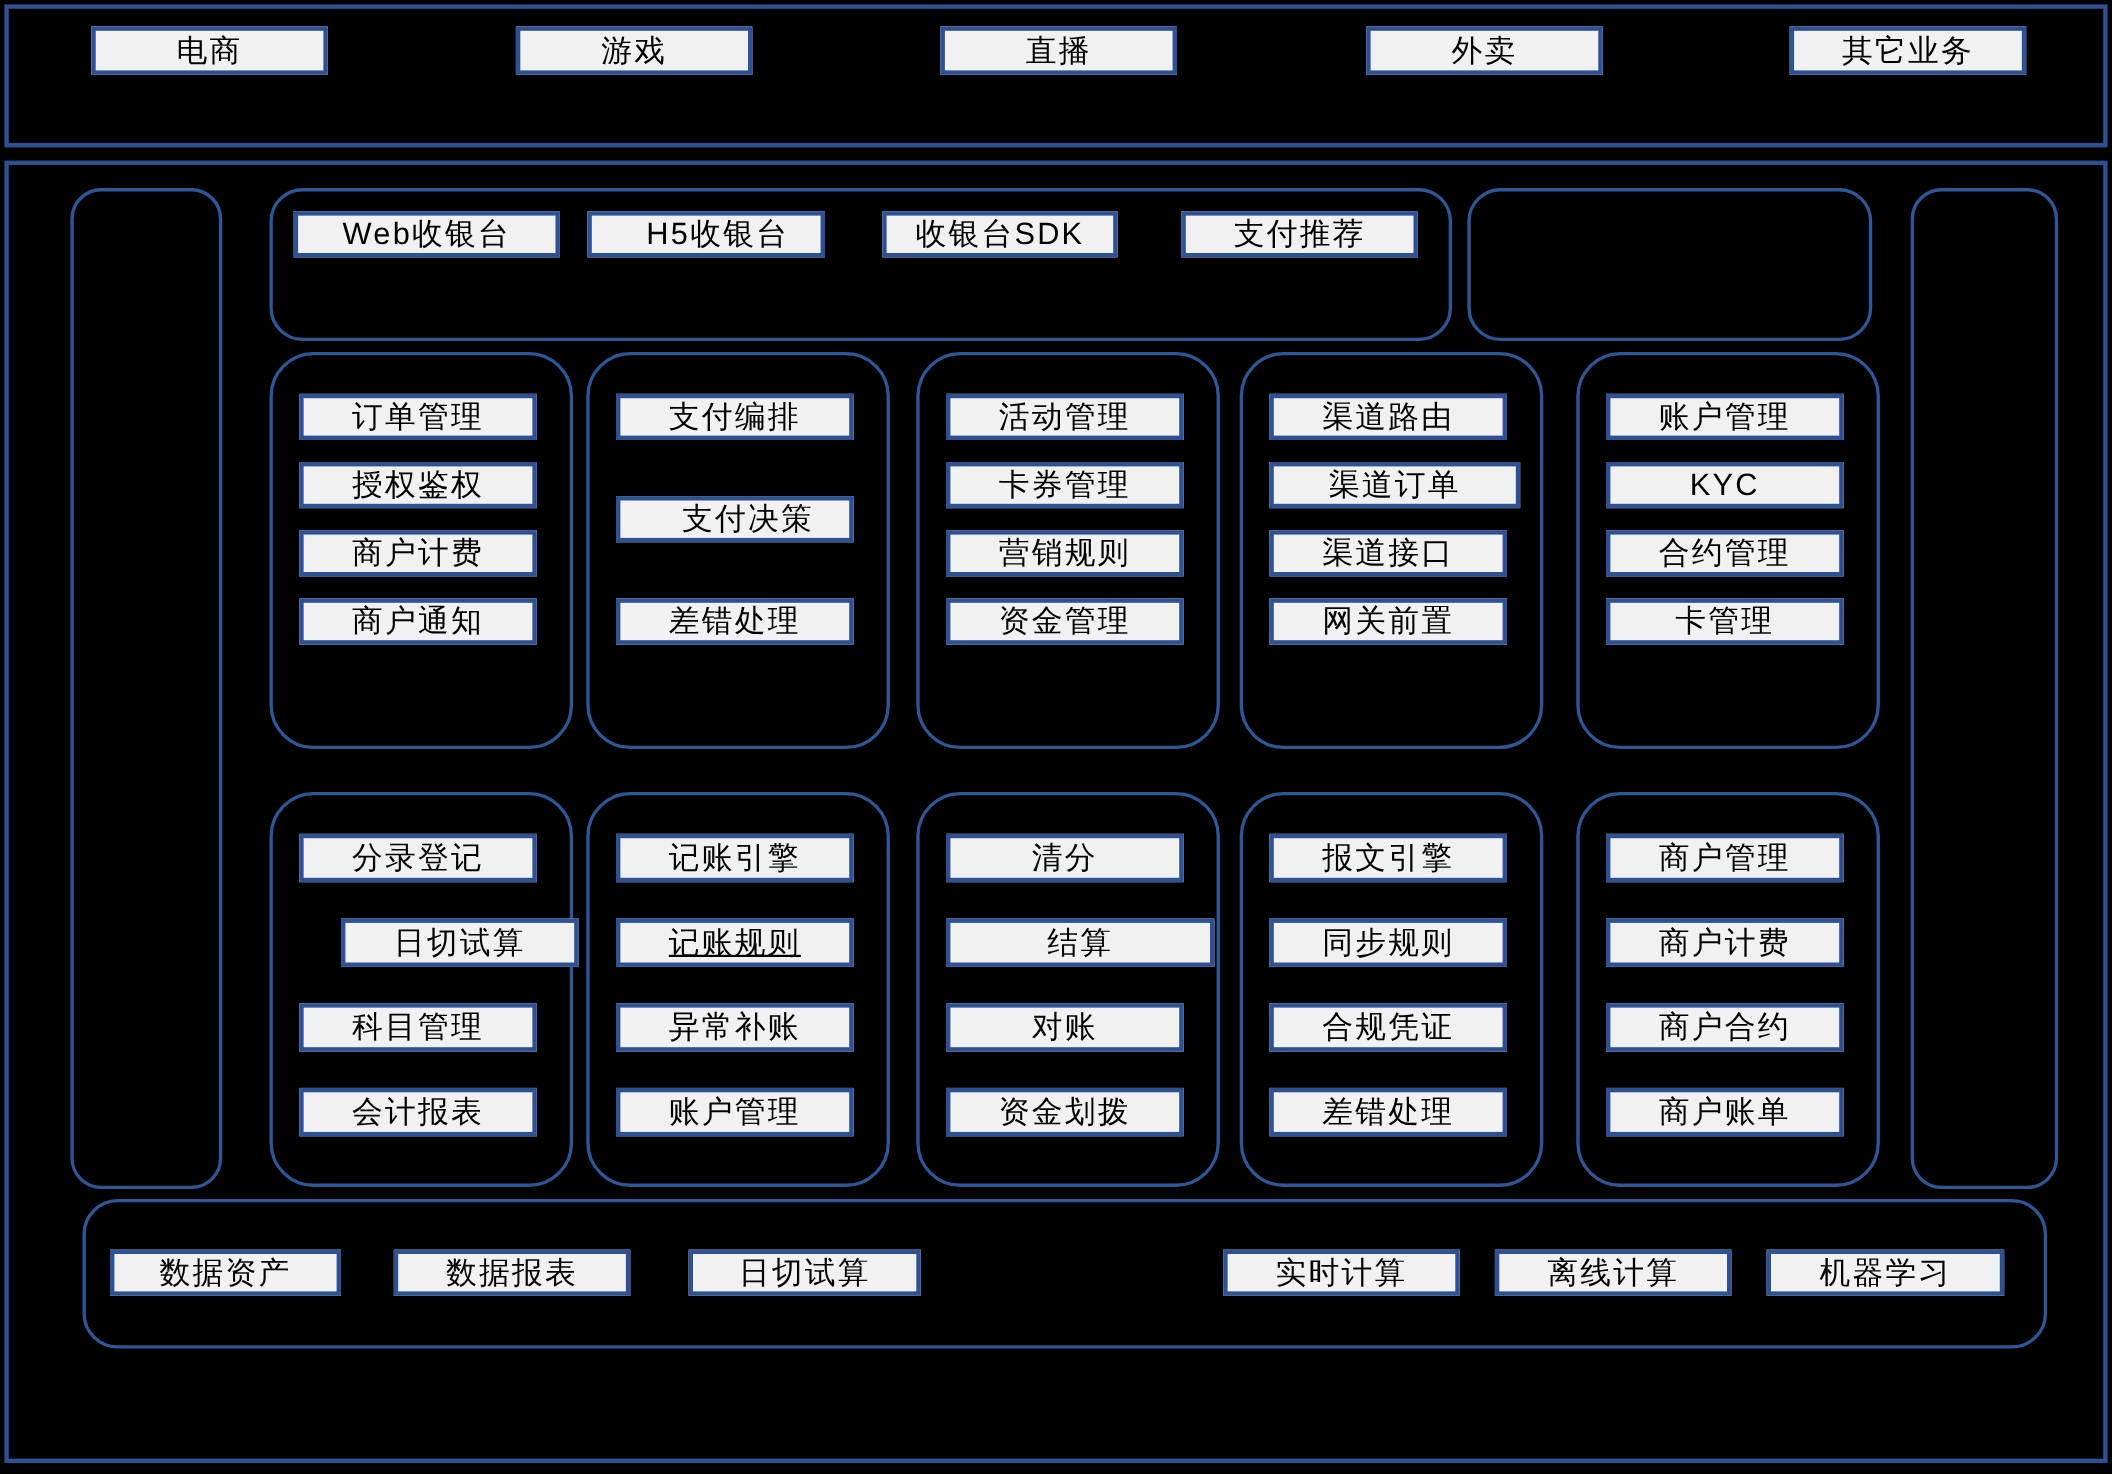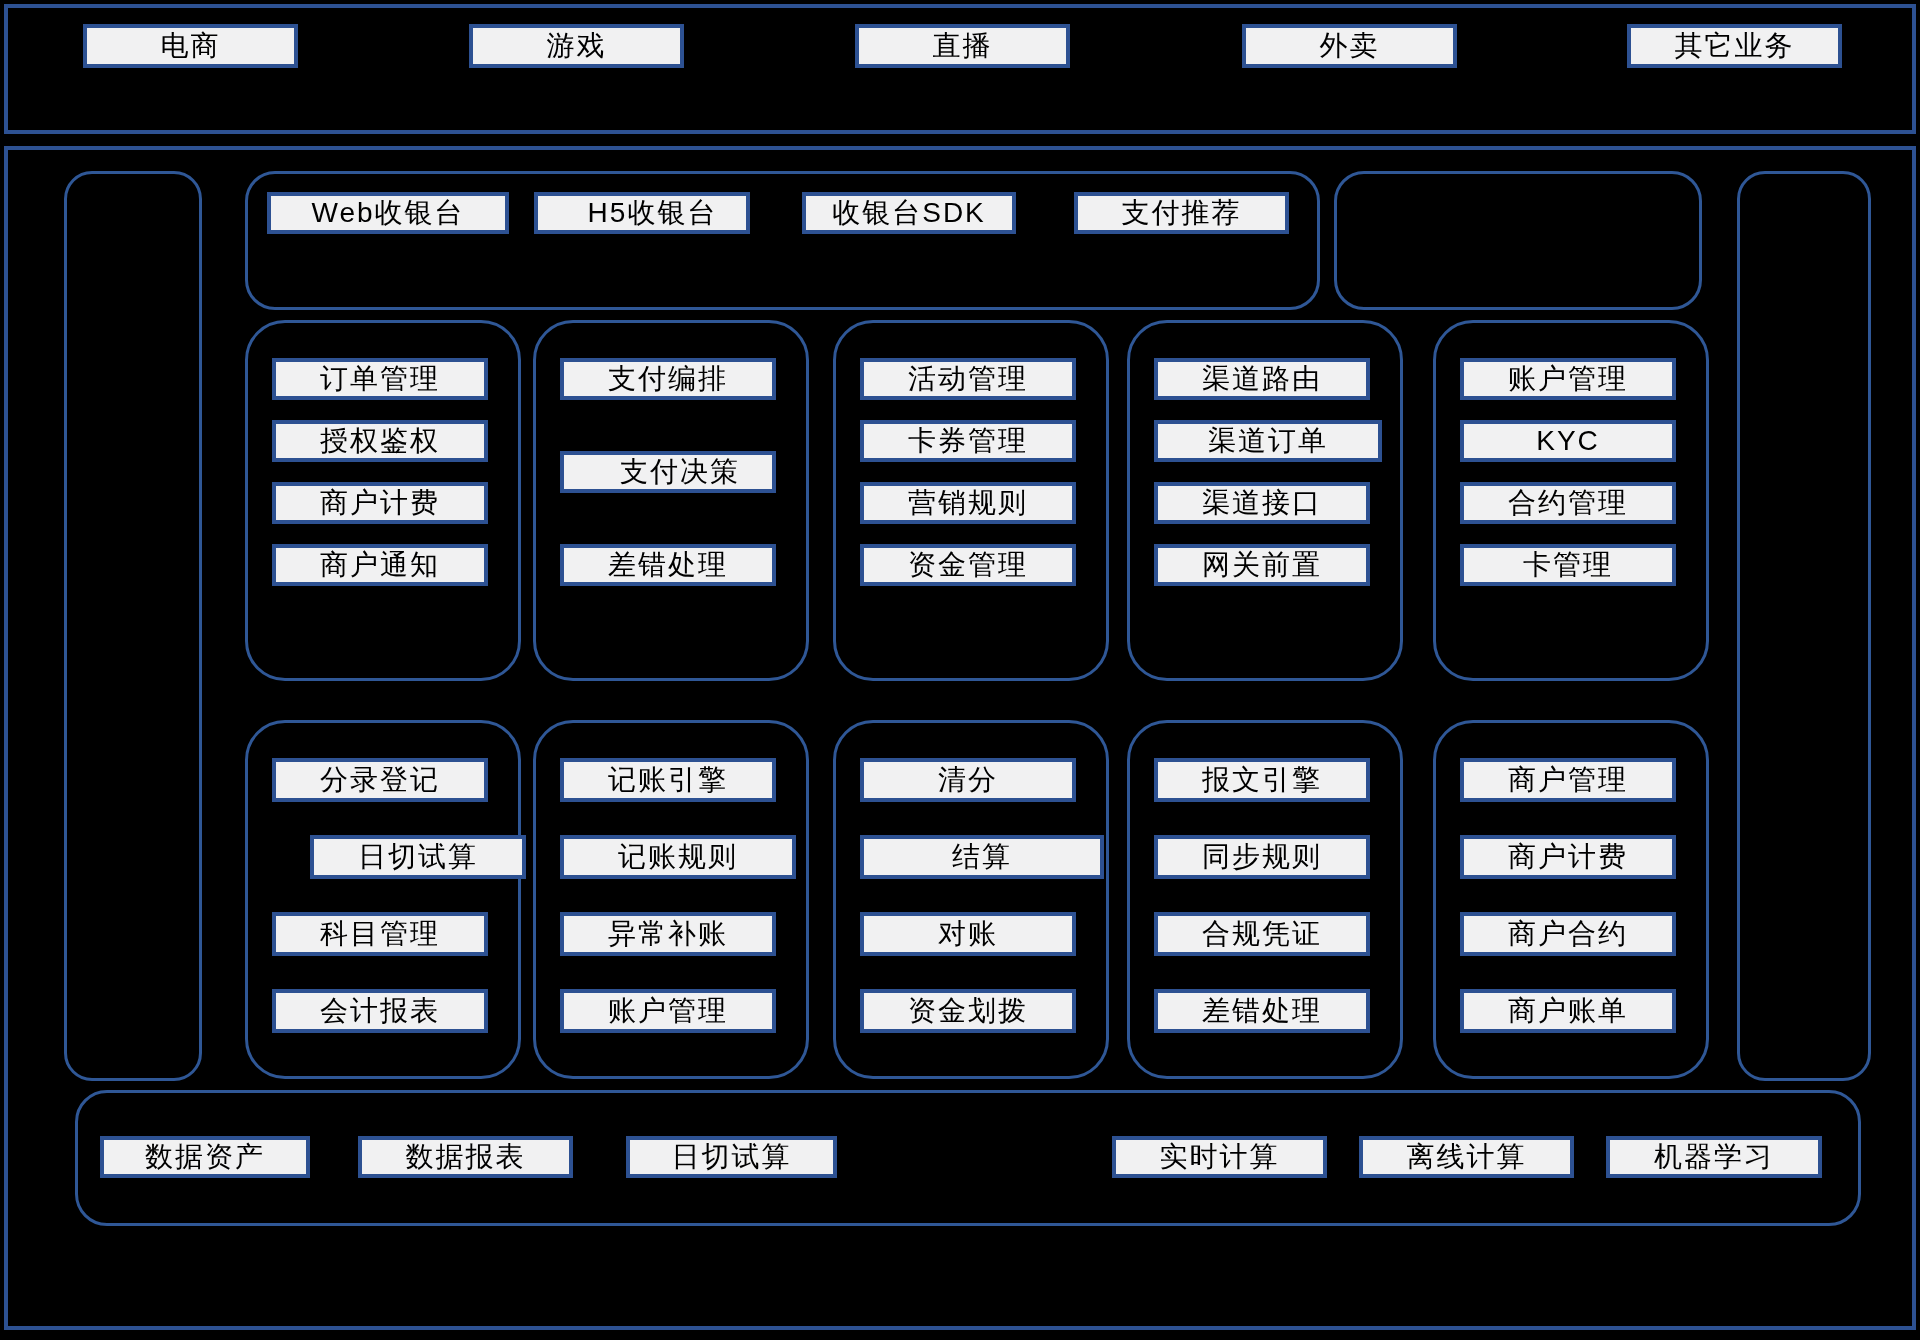--- a/index.html
+++ b/index.html
@@ -82,21 +82,21 @@
     <div class="box" style="left: 1154px; top: 544px; width: 216px; height: 42px;">网关前置</div>
     <div class="box" style="left: 1460px; top: 358px; width: 216px; height: 42px;">账户管理</div>
     <div class="box" style="left: 1460px; top: 420px; width: 216px; height: 42px;">KYC</div>
     <div class="box" style="left: 1460px; top: 482px; width: 216px; height: 42px;">合约管理</div>
     <div class="box" style="left: 1460px; top: 544px; width: 216px; height: 42px;">卡管理</div>
     <div class="box" style="left: 272px; top: 758px; width: 216px; height: 44px;">分录登记</div>
     <div class="box" style="left: 272px; top: 835px; width: 216px; height: 44px; margin-left: 38px;">日切试算</div>
     <div class="box" style="left: 272px; top: 912px; width: 216px; height: 44px;">科目管理</div>
     <div class="box" style="left: 272px; top: 989px; width: 216px; height: 44px;">会计报表</div>
     <div class="box" style="left: 560px; top: 758px; width: 216px; height: 44px;">记账引擎</div>
-    <div class="box" style="left: 560px; top: 835px; width: 236px; height: 44px;">记账规则</div>
+    <div class="box" style="left: 560px; top: 835px; width: 216px; height: 44px; text-decoration: underline;">记账规则</div>
     <div class="box" style="left: 560px; top: 912px; width: 216px; height: 44px;">异常补账</div>
     <div class="box" style="left: 560px; top: 989px; width: 216px; height: 44px;">账户管理</div>
     <div class="box" style="left: 860px; top: 758px; width: 216px; height: 44px;">清分</div>
     <div class="box" style="left: 860px; top: 835px; width: 244px; height: 44px;">结算</div>
     <div class="box" style="left: 860px; top: 912px; width: 216px; height: 44px;">对账</div>
     <div class="box" style="left: 860px; top: 989px; width: 216px; height: 44px;">资金划拨</div>
     <div class="box" style="left: 1154px; top: 758px; width: 216px; height: 44px;">报文引擎</div>
     <div class="box" style="left: 1154px; top: 835px; width: 216px; height: 44px;">同步规则</div>
     <div class="box" style="left: 1154px; top: 912px; width: 216px; height: 44px;">合规凭证</div>
     <div class="box" style="left: 1154px; top: 989px; width: 216px; height: 44px;">差错处理</div>

